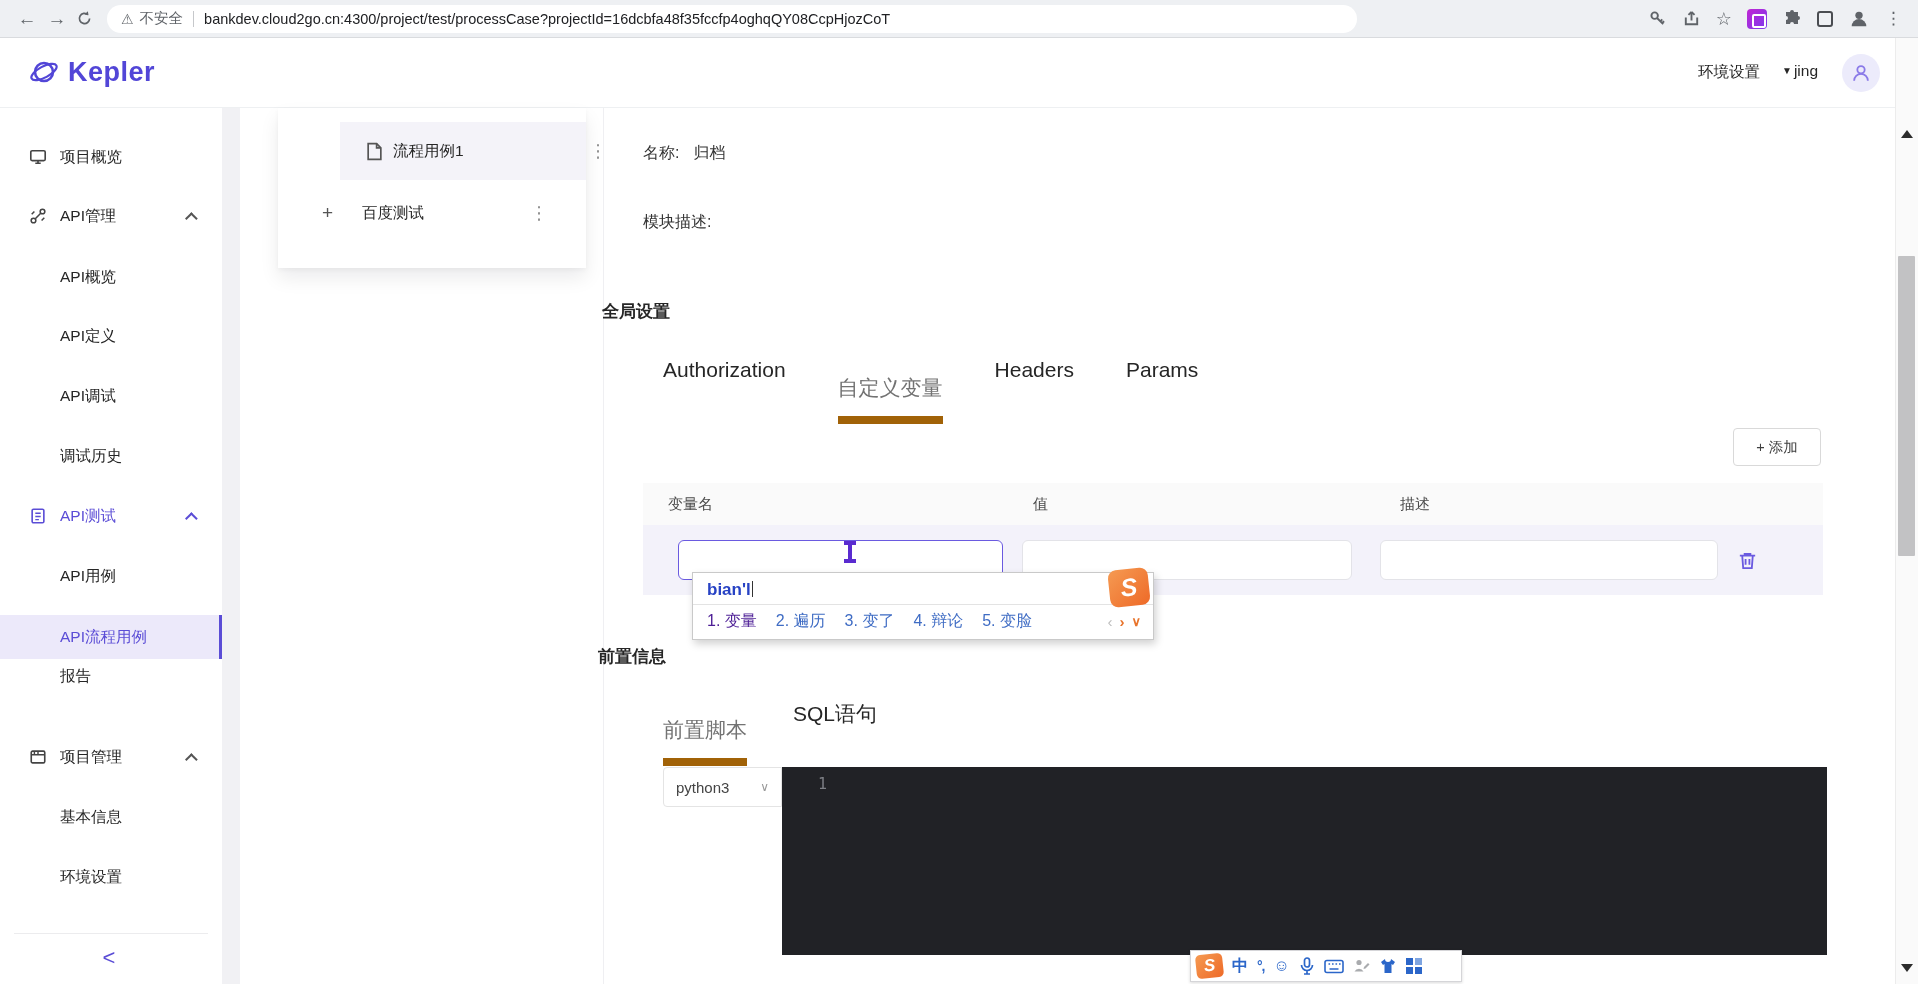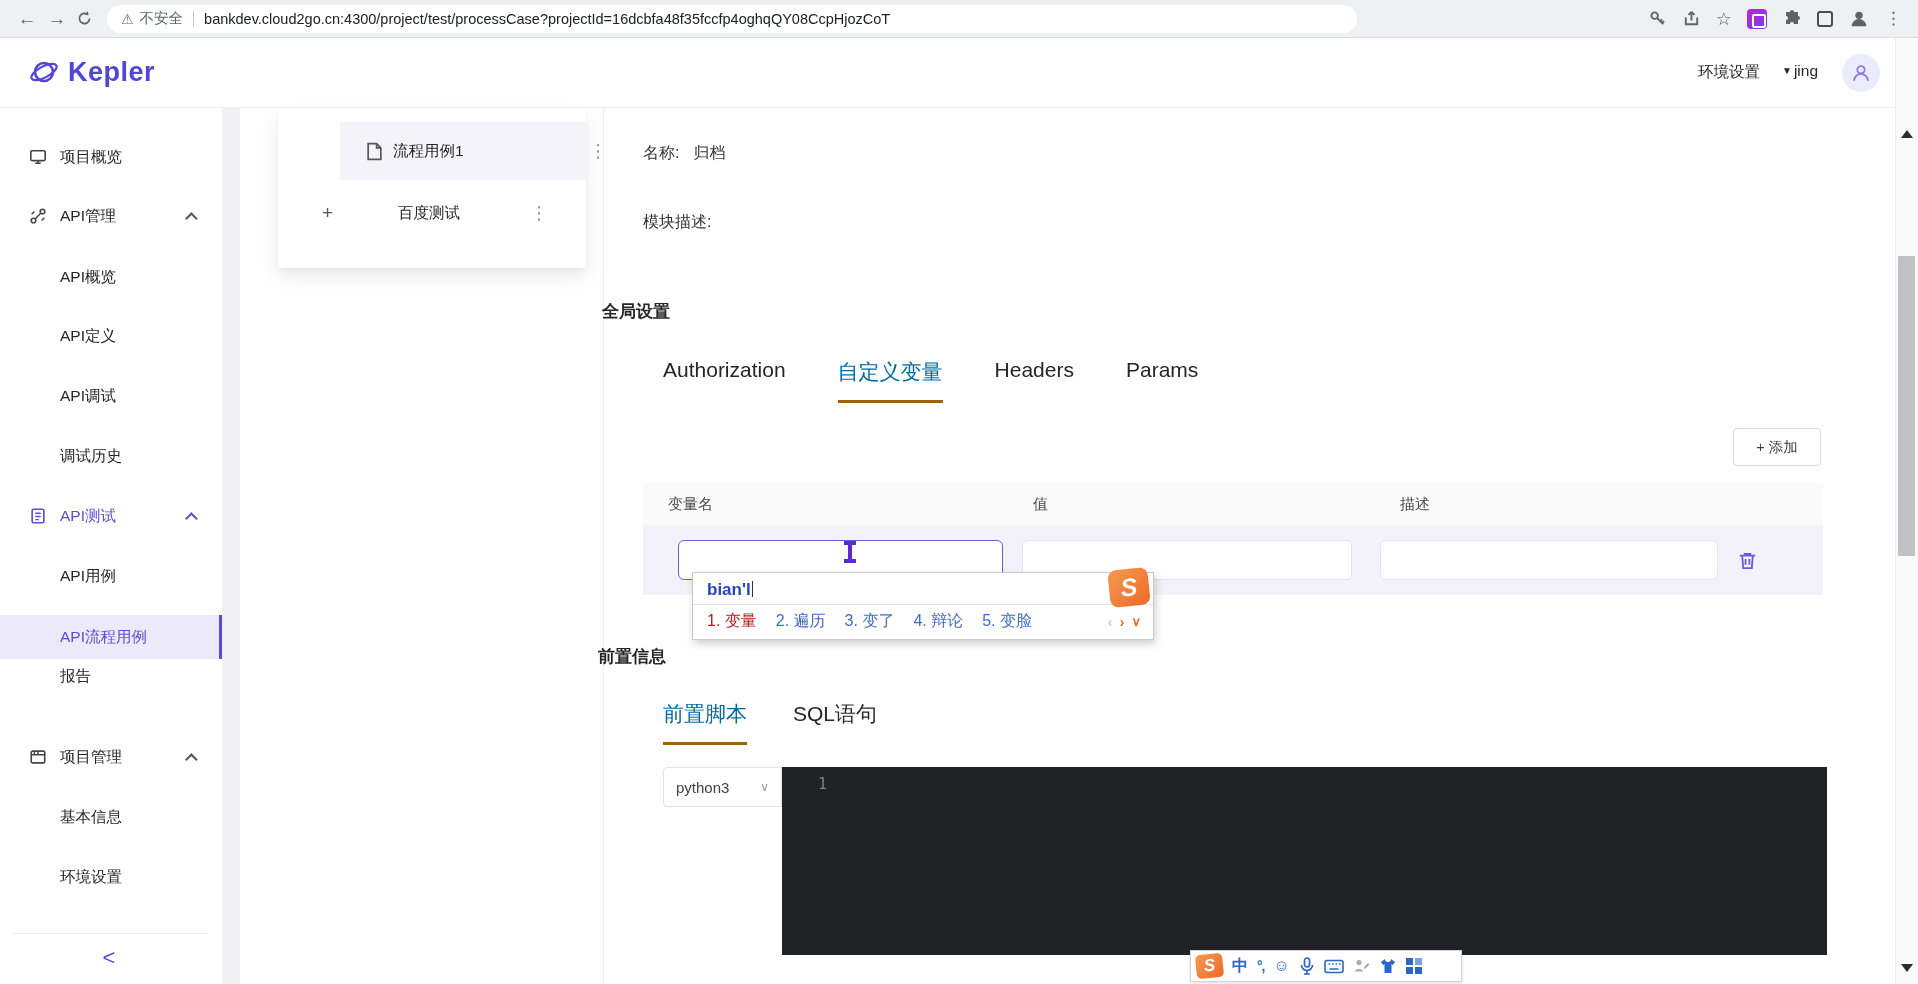--- a/index.html
+++ b/index.html
@@ -46,32 +46,32 @@
   .side-div { position:absolute; left:14px; top:933px; width:194px; height:1px; background:#ececee; }
   .collapse-btn { position:absolute; left:84px; top:945px; font-size:22px; color:#5b4dd6; cursor:pointer; width:50px; text-align:center; }
 
   
   .tree-panel { position:absolute; left:278px; top:108px; width:308px; height:160px; background:#fff; box-shadow:0 10px 18px rgba(17,17,26,.08), 0 2px 5px rgba(17,17,26,.04); }
   .tree-row1 { position:absolute; left:62px; top:14px; right:0; height:58px; background:#f4f3f9; display:flex; align-items:center; cursor:pointer; }
   .tree-row1 .doc { margin-left:26px; color:#555; display:flex; }
   .tree-row1 .t-label { margin-left:10px; font-size:15.5px; color:#262626; }
   .tree-row2 { position:absolute; left:0; top:77px; right:0; height:56px; display:flex; align-items:center; cursor:pointer; }
   .tree-plus { position:absolute; left:44px; font-size:19px; color:#555; }
-  .tree-row2 .t-label { margin-left:120px; font-size:15.5px; color:#262626; }
+  .tree-row2 .t-label { margin-left:84px; font-size:15.5px; color:#262626; }
   .t-dots { position:absolute; font-size:18px; color:#8c8c8c; cursor:pointer; top:50%; transform:translateY(-50%); }
 
   .vdiv { position:absolute; left:603px; top:108px; width:1px; bottom:0; background:#efeff2; }
 
   
   .fld-label { font-size:16px; color:#333; }
   .fld-value { font-size:16px; color:#333; margin-left:14px; }
   .sect-title { font-size:17px; color:#262626; font-weight:600; }
   .tabs { position:absolute; left:663px; top:358px; display:flex; gap:52px; }
   .tab { font-size:21px; color:#262626; padding-bottom:14px; cursor:pointer; }
-  .tab.active { color:#0369a1; border-bottom:3px solid #a16207; }
+  .tab.active { color:#737373; border-bottom:8px solid #a16207;margin-top:16px; }
   .add-btn { position:absolute; left:1733px; top:428px; width:88px; height:38px; background:#fff; border:1px solid #d9d9d9; border-radius:4px; font-size:14.5px; color:#404040; cursor:pointer; font-family:"Liberation Sans",sans-serif; }
   .tbl { position:absolute; left:643px; top:483px; width:1180px; }
   .tbl-head { height:42px; background:#fafafa; display:grid; grid-template-columns:365px 367px 448px; align-items:center; font-size:15px; color:#4a4a4a; }
   .tbl-head span { padding-left:25px; }
   .tbl-row { position:relative; height:70px; background:#f3f2fa; }
   .var-input { position:absolute; height:40px; top:15px; background:#fff; border:1px solid #e3e3e8; border-radius:6px; font-size:15px; padding:0 10px; outline:none; font-family:"Liberation Sans",sans-serif; }
   .var-input.focused { border:1.6px solid #6a5ae0; }
   .trash { position:absolute; left:1093px; top:24px; cursor:pointer; }
 
   
@@ -80,21 +80,21 @@
   .ibeam .stem { left:5px; top:3px; width:4px; height:22px; }
   .ibeam .cap { left:1px; width:12px; height:4px; }
   .ibeam .cap.b { top:21px; } .ibeam .cap.t { top:3px; }
 
   
   .ime-pop { position:absolute; left:692px; top:572px; width:462px; background:#fff; border:1px solid #c9c9c9; box-shadow:2px 4px 8px rgba(0,0,0,.18); z-index:30; }
   .ime-comp { padding:7px 14px 4px; font-size:17px; font-weight:700; color:#2742c4; border-bottom:1px solid #e3e3e3; }
   .ime-comp .caret { display:inline-block; width:1.5px; height:16px; background:#333; margin-left:1px; vertical-align:-2px; }
   .ime-cands { display:flex; align-items:center; gap:19px; padding:6px 12px 7px 14px; font-size:16px; }
   .cand { cursor:pointer; color:#3f6cc4; white-space:nowrap; }
-  .cand.first { color:#b91c1c; }
+  .cand.first { color:#4c1d95; }
   .ime-nav { margin-left:auto; display:flex; align-items:center; gap:7px; font-size:15px; }
   .ime-prev { color:#bdbdbd; } .ime-next { color:#e8742c; font-weight:700; } .ime-exp { color:#e8742c; font-weight:700; font-size:13px; }
   .sogou-badge { position:absolute; right:4px; top:-4px; width:40px; height:37px; border-radius:8px; background:linear-gradient(140deg,#f59a52,#ee6a28); color:#fff; font-size:25px; font-weight:700; font-style:italic; display:flex; align-items:center; justify-content:center; transform:rotate(-6deg); }
 
   
   .pre-tabs { position:absolute; left:663px; top:700px; display:flex; gap:46px; }
   .lang-select { position:absolute; left:663px; top:767px; width:119px; height:40px; background:#fff; border:1px solid #e4e4e4; border-radius:4px 0 0 4px; display:flex; align-items:center; padding:0 12px; font-size:15px; color:#444; cursor:pointer; }
   .lang-select .dd { margin-left:auto; color:#999; font-size:12px; }
   .editor { position:absolute; left:782px; top:767px; width:1045px; height:188px; background:#212226; }
   .line-no { position:absolute; left:36px; top:8px; color:#7d7f85; font-size:15px; font-family:"DejaVu Sans Mono",monospace; }

